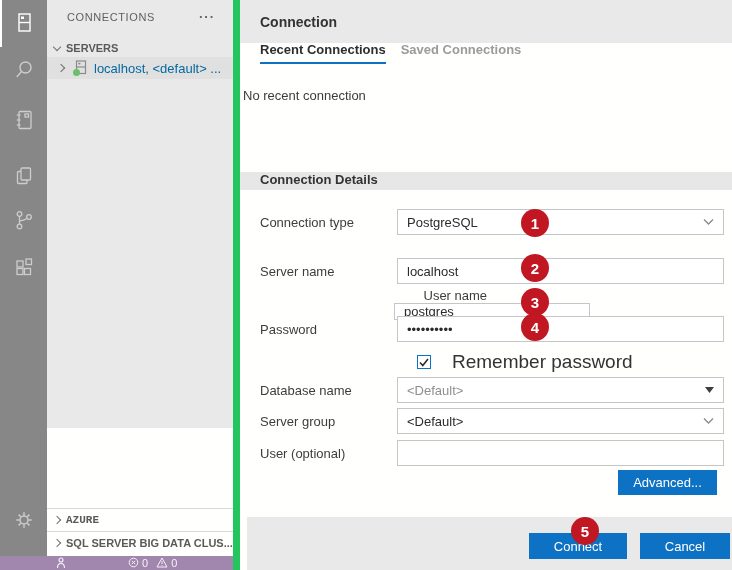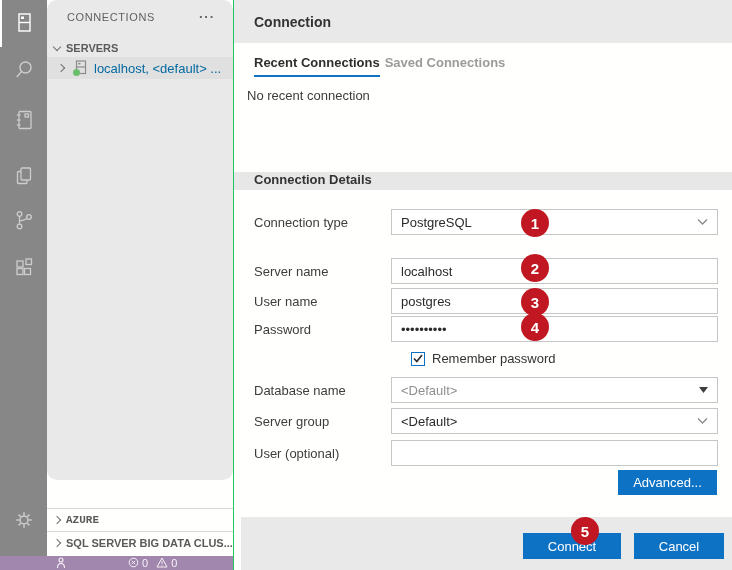--- a/index.html
+++ b/index.html
@@ -5,21 +5,21 @@
   * { box-sizing: border-box; margin: 0; padding: 0; }
   body { background: #ffffff; font-family: "Liberation Sans", sans-serif; }
   #screen { position: relative; width: 732px; height: 570px; background: #fffffe; overflow: hidden; }
 
   
   .activitybar { position: absolute; left: 0; top: 0; width: 47px; height: 556px; background: #878787; }
   .ab-indicator { position: absolute; left: 0; top: 0; width: 2px; height: 47px; background: #ffffff; }
   .ab-item { position: absolute; left: 0; width: 47px; height: 42px; display: flex; align-items: center; justify-content: center; cursor: pointer; }
 
   
-  .sidebar { position: absolute; left: 47px; top: 0; width: 186px; height: 480px; background: #e9e9e9; border-radius: 10px; }
+  .sidebar { position: absolute; left: 47px; top: 0; width: 186px; height: 428px; background: #e9e9e9; }
   .sb-header { display: flex; align-items: center; justify-content: space-between; height: 33px; padding: 0 18px 0 20px; }
   .sb-title { font-size: 11px; color: #5f5f5f; letter-spacing: 0.6px; }
   .sb-more { color: #5f5f5f; font-size: 13px; font-weight: bold; letter-spacing: 1px; cursor: pointer; }
   .sb-section { position: absolute; left: 0; width: 186px; height: 22px; display: flex; align-items: center; padding-left: 7px; font-size: 11px; font-weight: bold; color: #5a5a5a; white-space: nowrap; overflow: hidden; cursor: pointer; }
   .sb-section .label { margin-left: 6px; }
   .bordered { border-top: 1px solid #d9d9d9; }
   .chev { display: inline-block; width: 6px; height: 6px; border-right: 1.4px solid #707070; border-bottom: 1.4px solid #707070; flex-shrink: 0; }
   .chev.down { transform: rotate(45deg); margin-top: -3px; }
   .chev.right { transform: rotate(-45deg); }
   .tree-row { position: absolute; top: 57px; left: 0; width: 186px; height: 22px; background: #e0e0e0; display: flex; align-items: center; padding-left: 11px; font-size: 13px; color: #0369a1; white-space: nowrap; overflow: hidden; cursor: pointer; }
@@ -27,40 +27,40 @@
   .green-dot { position: absolute; left: -1px; bottom: 0px; width: 7px; height: 7px; border-radius: 50%; background: #6abf6a; }
 
   
   .statusbar { position: absolute; left: 0; top: 556px; width: 233px; height: 14px; background: #a186ae; color: #f6f2f8; font-size: 11px; display: flex; align-items: center; }
   .sb-account { margin-left: 56px; display: flex; align-items: center; cursor: pointer; }
   .sb-problems { margin-left: 62px; display: flex; align-items: center; gap: 3px; cursor: pointer; }
   .sb-problems .num { line-height: 12px; }
   .sb-problems .w { margin-left: 5px; }
 
   
-  .dialog { position: absolute; left: 233px; top: 0; width: 499px; height: 570px; background: #fffffe; border-left: 1px solid #22c55e; }
+  .dialog { position: absolute; left: 233px; top: 0; width: 499px; height: 570px; background: #fffffe; border-left: 7px solid #22c55e; }
   .dlg-header { height: 43px; background: #e9e9e9; display: flex; align-items: center; padding-left: 20px; font-size: 14px; font-weight: bold; color: #333333; }
-  .tabs { position: absolute; top: 55px; left: 20px; display: flex; gap: 5px; }
+  .tabs { position: absolute; top: 42px; left: 20px; display: flex; gap: 15px; }
   .tab { font-size: 13px; font-weight: bold; padding-bottom: 5px; cursor: pointer; }
   .tab.active { color: #2e2e2e; border-bottom: 2px solid #0e72c4; }
   .tab.inactive { color: #9b9b9b; }
-  .empty-msg { position: absolute; top: 88px; left: 13px; font-size: 13px; color: #3c3c3c; }
+  .empty-msg { position: absolute; top: 88px; left: 3px; font-size: 13px; color: #3c3c3c; }
   .details-band { position: absolute; top: 172px; left: 0; width: 498px; height: 18px; background: #e7e7e7; display: flex; align-items: flex-start; padding-left: 20px; font-size: 13px; font-weight: bold; color: #333333; }
 
   .frow { position: absolute; left: 20px; width: 464px; display: flex; align-items: center; }
   .flabel { width: 137px; font-size: 13px; color: #3d3d3d; flex-shrink: 0; }
   .ffield { position: relative; flex: 1; height: 26px; border: 1px solid #c6c6c6; background: #ffffff; display: flex; align-items: center; padding: 0 9px; font-size: 13px; color: #2b2b2b; }
   input.ffield { font-family: "Liberation Sans", sans-serif; outline: none; }
   .ffield.select { cursor: pointer; }
   .fvalue.muted { color: #8f8f8f; }
   .dd-icon { position: absolute; right: 9px; top: 50%; transform: translateY(-50%); display: flex; }
 
   .cb-row { position: absolute; left: 177px; top: 351px; display: flex; align-items: center; }
   .checkbox { width: 14px; height: 14px; border: 1px solid #0e72c4; background: #ffffff; display: flex; align-items: center; justify-content: center; cursor: pointer; }
-  .cb-label { margin-left: 7px; font-size: 13px; color: #333333; }
+  .cb-label { margin-left: 21px; font-size: 19px; color: #333333; }
 
   .btn { background: #0e72c4; color: #ffffff; font-size: 13px; display: flex; align-items: center; justify-content: center; cursor: pointer; font-family: "Liberation Sans", sans-serif; }
   .adv-btn { position: absolute; top: 470px; right: 15px; width: 99px; height: 25px; }
   .dlg-footer { position: absolute; top: 517px; left: 7px; width: 498px; height: 53px; background: #e9e9e9; }
   .btn-connect { position: absolute; top: 16px; left: 282px; width: 98px; height: 26px; }
   .btn-cancel { position: absolute; top: 16px; right: 15px; width: 90px; height: 26px; }
 
   
   .badge { position: absolute; width: 28px; height: 28px; border-radius: 50%; background: #c01722; color: #ffffff; font-size: 15px; font-weight: bold; display: flex; align-items: center; justify-content: center; z-index: 5; }
   #badge1 { left: 521px; top: 209px; }
@@ -236,21 +236,21 @@
             </svg>
         </span>
       </div>
     </div>
 
     <div class="frow" style="top:258px;">
       <span class="flabel">Server name</span>
       <input class="ffield" type="text" value="localhost" style="">
     </div>
 
-    <div class="frow" style="top:288px;">
+    <div class="frow" style="top:288px;flex-direction:column;">
       <span class="flabel">User name</span>
       <input class="ffield" type="text" value="postgres" style="">
     </div>
 
     <div class="frow" style="top:316px;">
       <span class="flabel">Password</span>
       <input class="ffield" type="text" value="••••••••••" style="">
     </div>
 
     <div class="cb-row">

